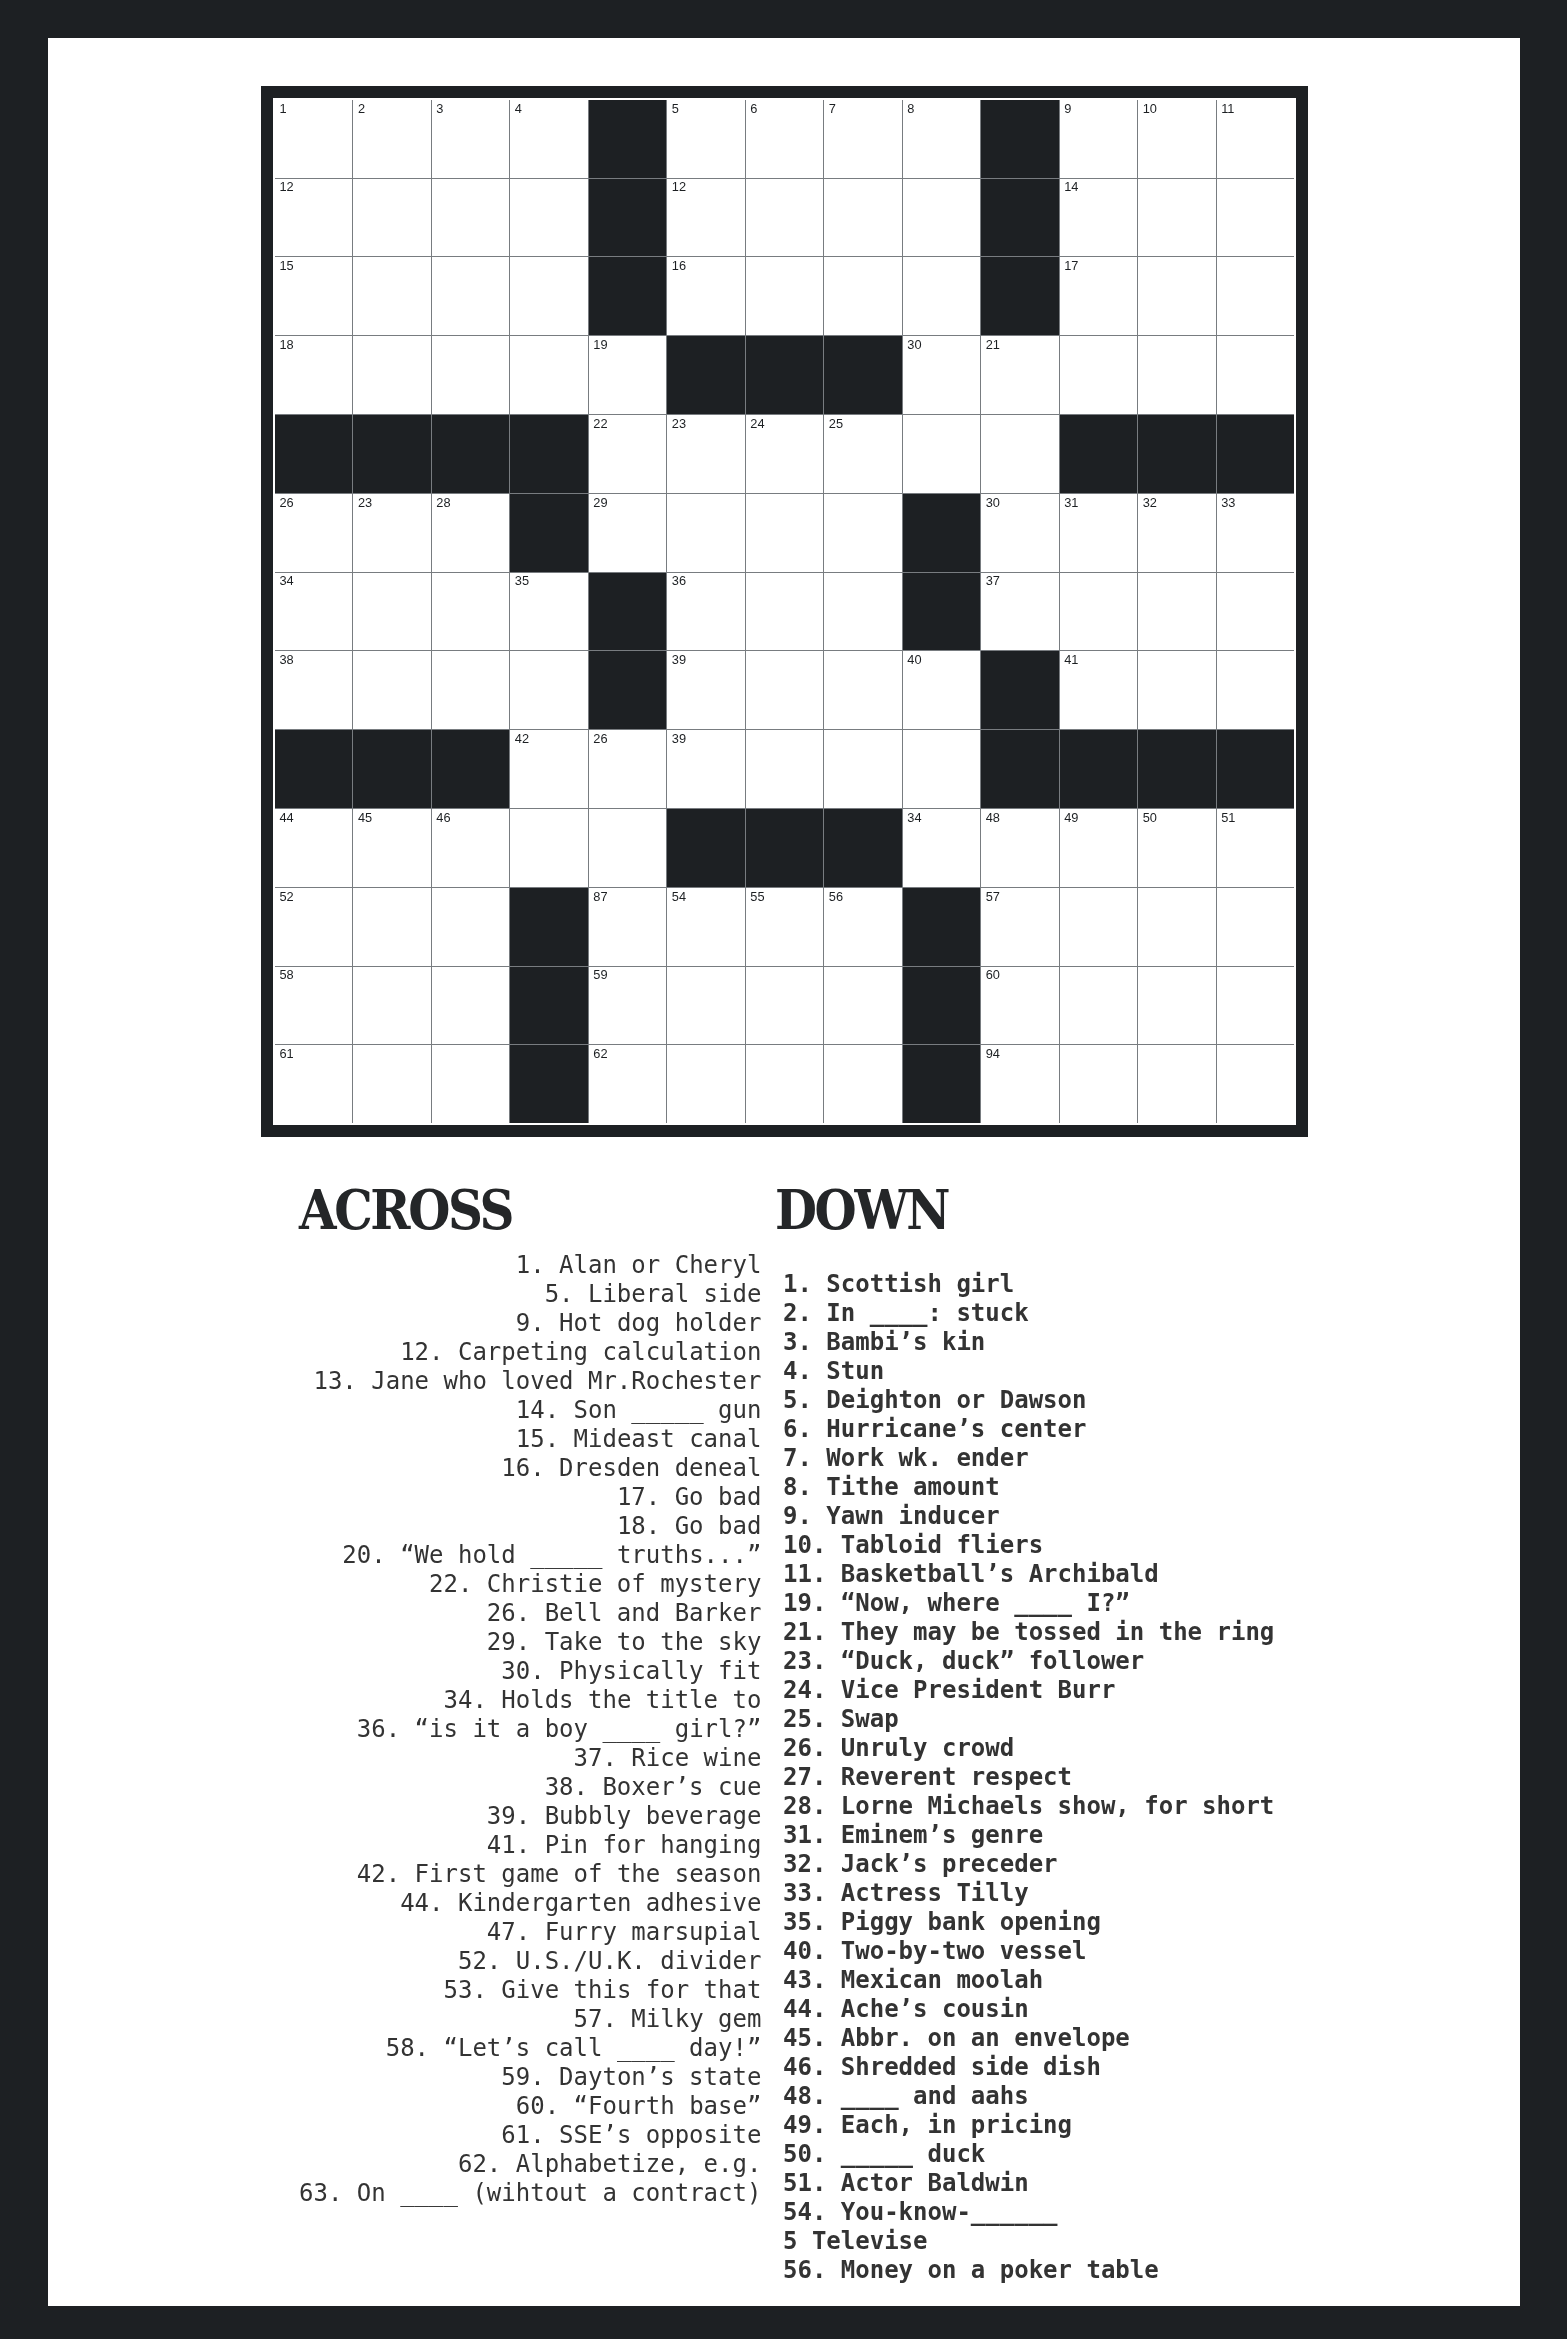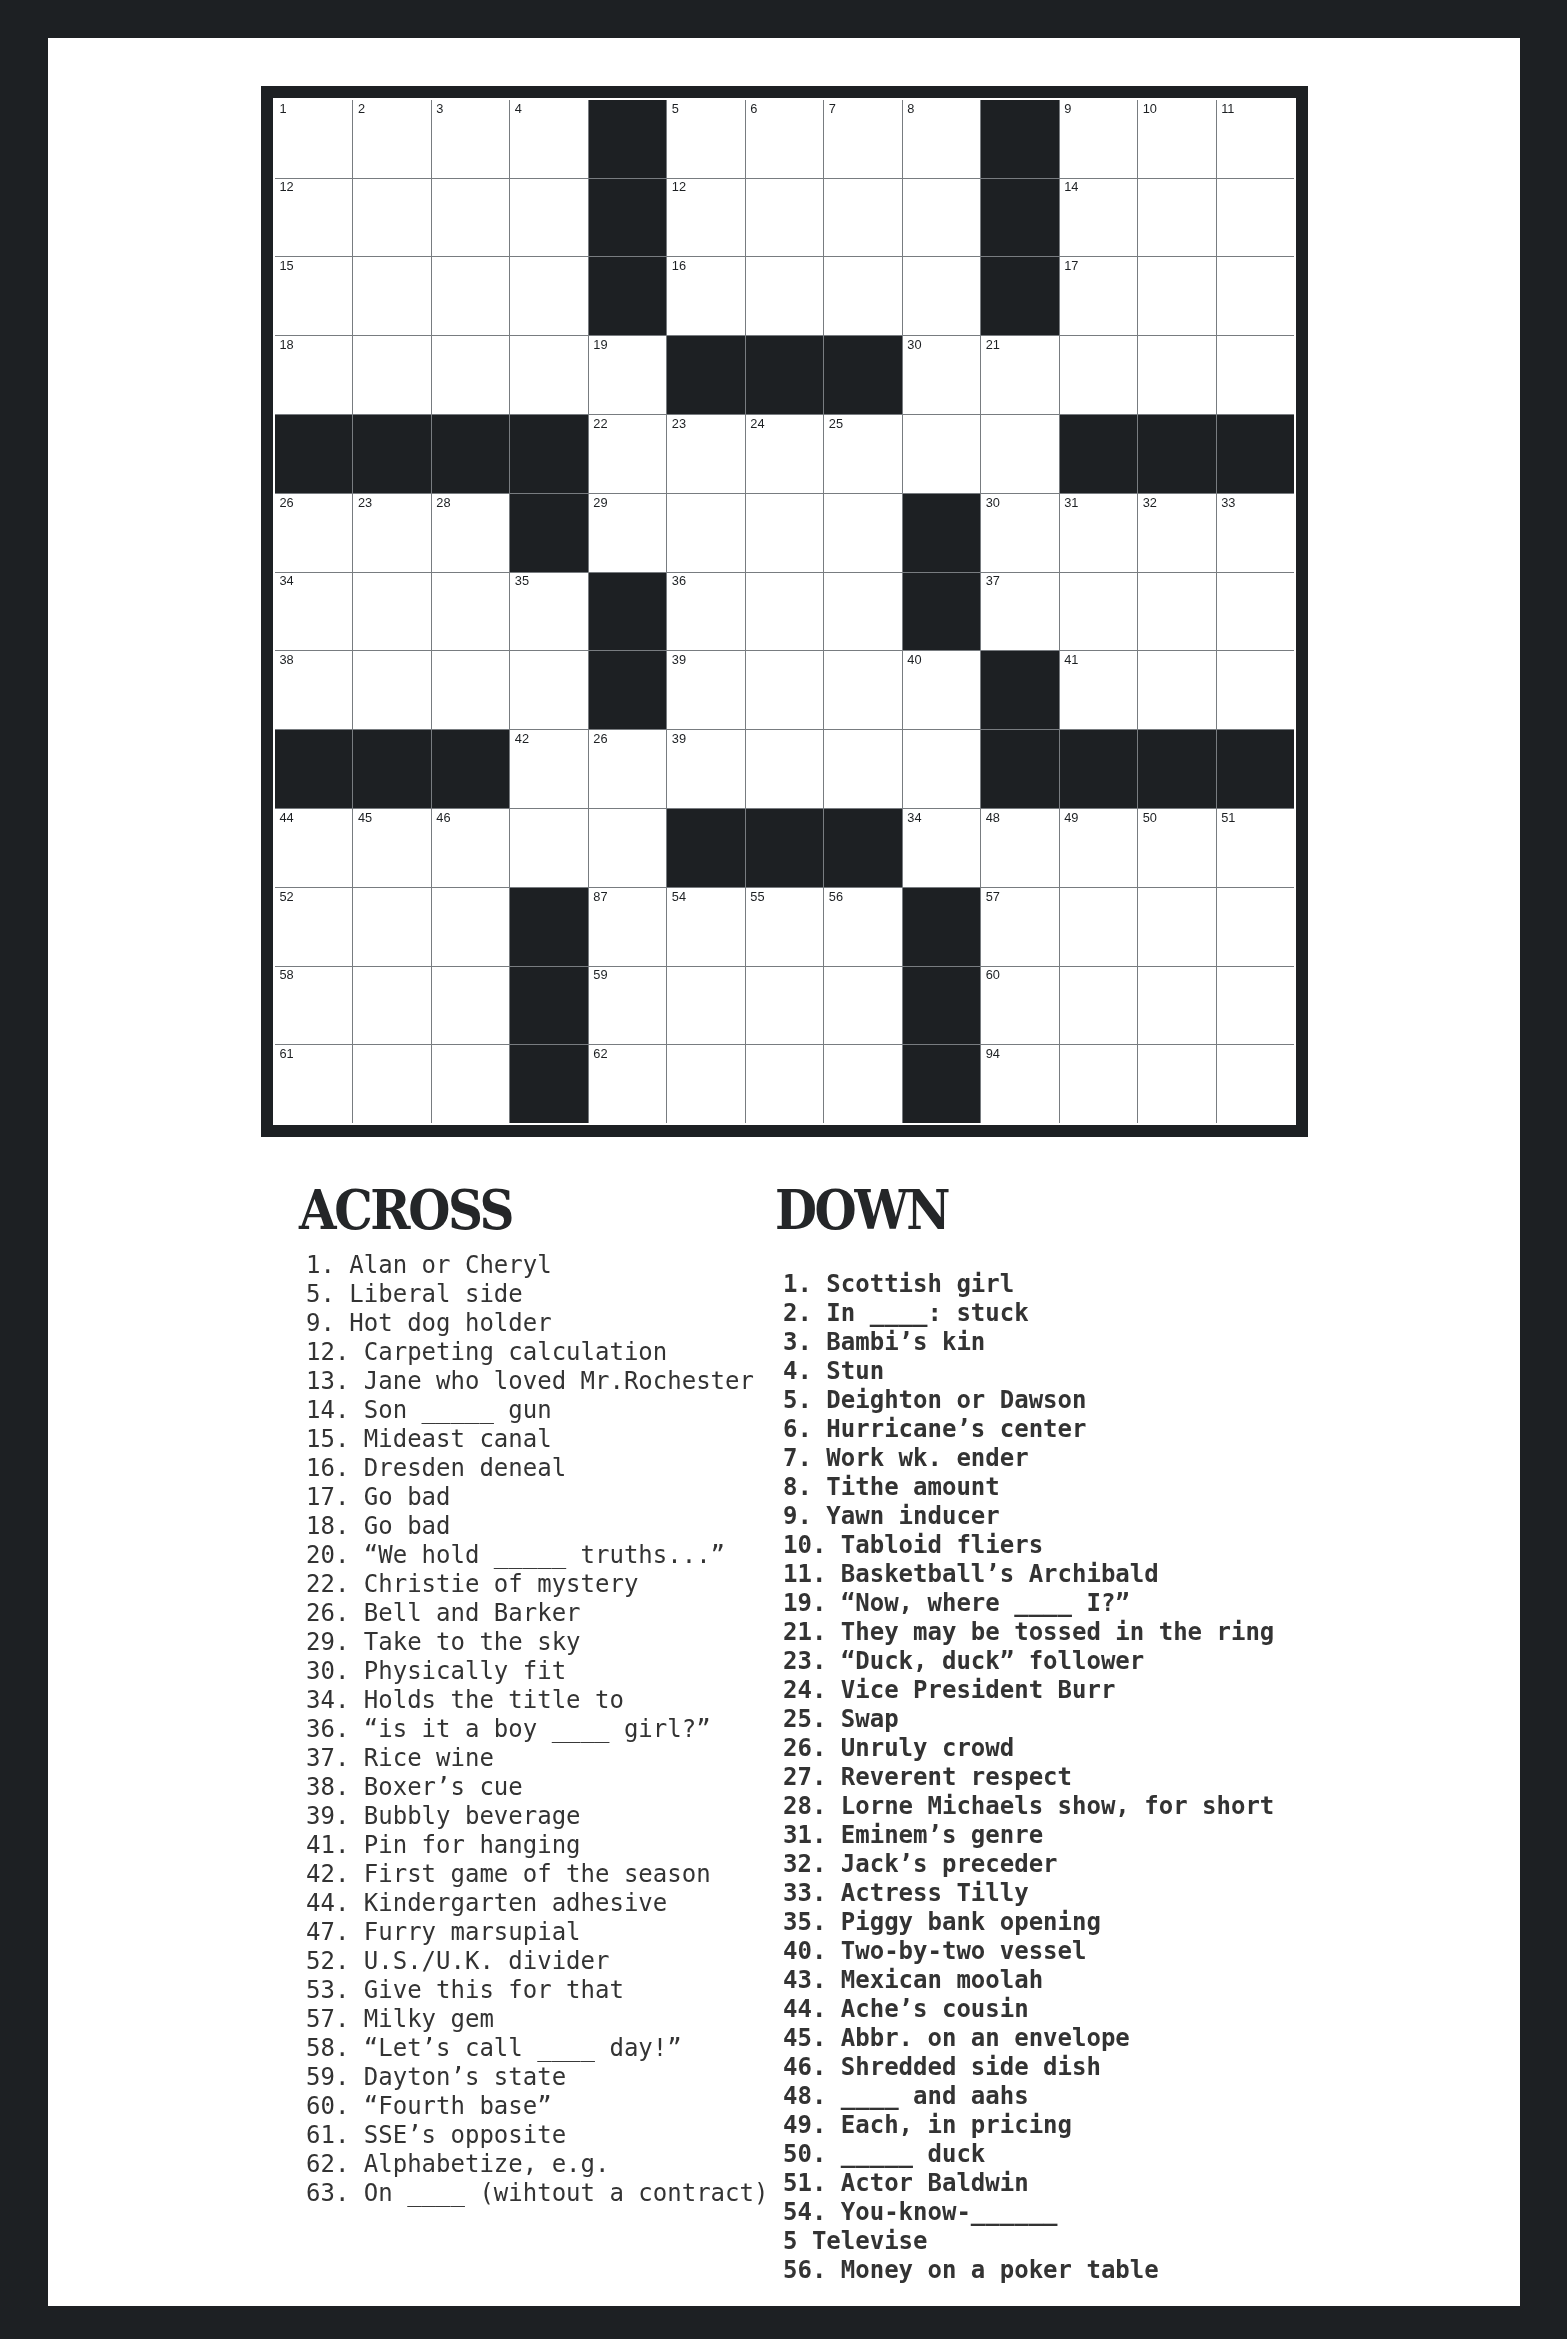--- a/index.html
+++ b/index.html
@@ -62,21 +62,21 @@
   #across-head{left:251px;top:1144px;}
   #down-head{left:727px;top:1144px;}
   .cluelist{
     position:absolute;
     font-family:"DejaVu Sans Mono", monospace;
     font-size:24px;
     line-height:29px;
     color:#333;
     white-space:pre;
   }
-  #across-list{left:258px;top:1213px;}
+  #across-list{left:251px;top:1213px;text-align:right;}
   #down-list{left:735px;top:1232px;font-weight:bold;}
   .clue{white-space:pre;}
 </style>
 </head>
 <body>
 
 <div class="canvas">
   <div class="paper">
 
     <div class="gridwrap">

